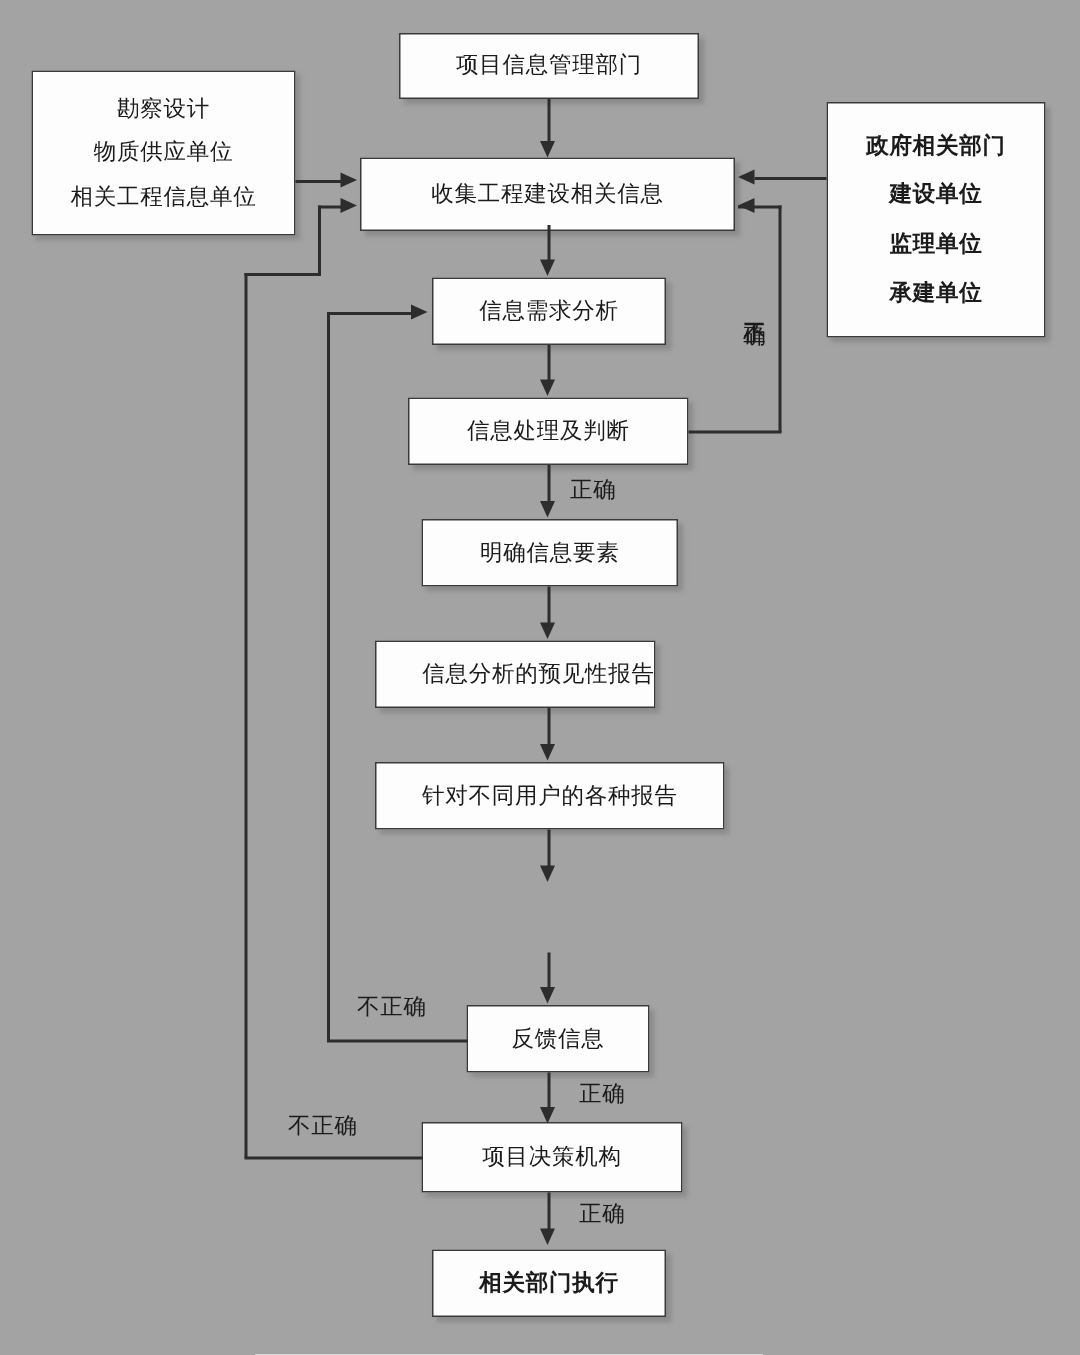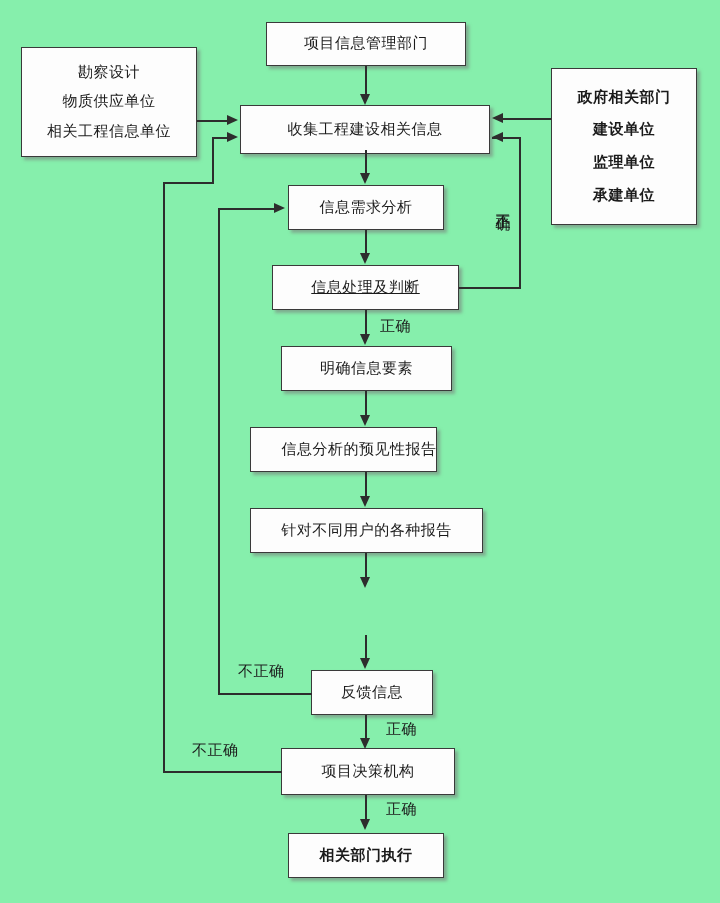--- a/index.html
+++ b/index.html
@@ -8,21 +8,21 @@
     padding: 0;
     background: #ffffff;
   }
   body {
     font-family: "DejaVu Sans", "Liberation Sans", sans-serif;
   }
   #canvas {
     position: relative;
     width: 720px;
     height: 903px;
-    background: #86efac;
+    background: #a3a3a3;
     overflow: hidden;
   }
   
   .node {
     position: absolute;
     box-sizing: border-box;
     background: #fdfdfd;
     border: 1.6px solid #3a3a3a;
     box-shadow: 3px 3px 3px rgba(120,120,120,0.55);
     display: flex;
@@ -108,21 +108,21 @@
   </div>
 
   <div class="node" style="left:240px; top:105px; width:250px; height:49px;">
     <span class="line">收集工程建设相关信息</span>
   </div>
 
   <div class="node" style="left:288px; top:185px; width:156px; height:45px;">
     <span class="line">信息需求分析</span>
   </div>
 
-  <div class="node" style="left:272px; top:265px; width:187px; height:45px;text-decoration:underline;">
+  <div class="node" style="left:272px; top:265px; width:187px; height:45px;">
     <span class="line">信息处理及判断</span>
   </div>
 
   <div class="node" style="left:281px; top:346px; width:171px; height:45px;">
     <span class="line">明确信息要素</span>
   </div>
 
   <div class="node" style="left:250px; top:427px; width:187px; height:45px;padding-left:31px;">
     <span class="line">信息分析的预见性报告</span>
   </div>

